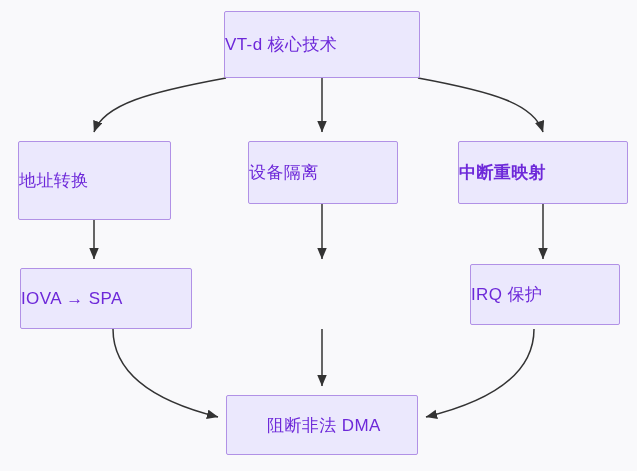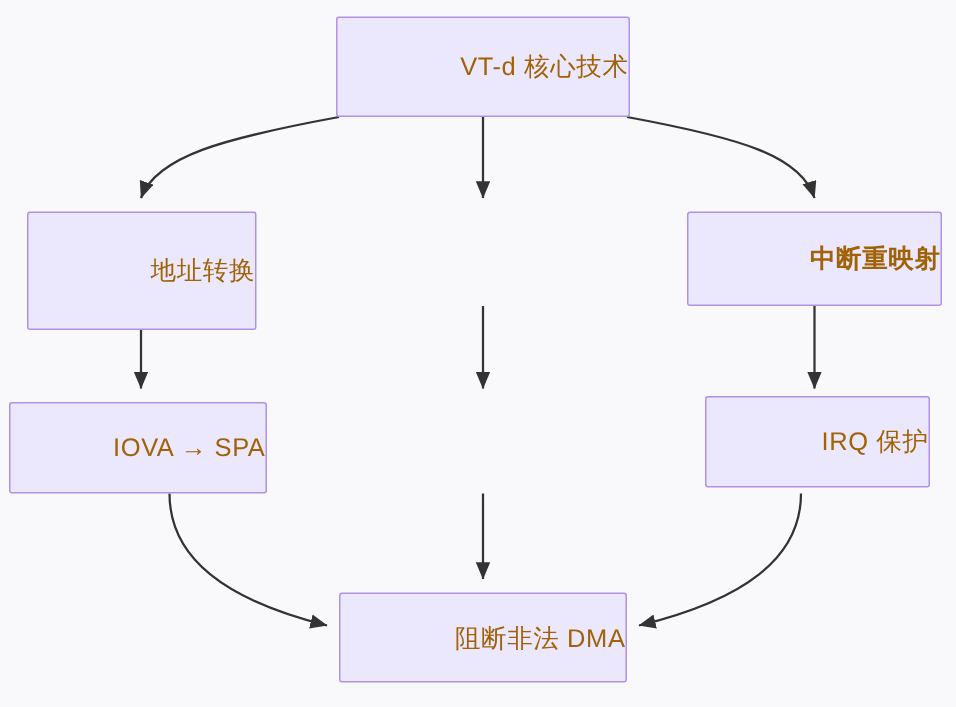--- a/index.html
+++ b/index.html
@@ -27,43 +27,43 @@
     height: 471px;
   }
   .node {
     position: absolute;
     box-sizing: border-box;
     background: #ebe8fd;
     border: 1.6px solid #b191e6;
     border-radius: 2px;
     display: flex;
     align-items: center;
-    justify-content: flex-end;
-    color: #a16207;
+    justify-content: flex-start;
+    color: #6d28d9;
     font-size: 17px;
     letter-spacing: 0.4px;
     line-height: 1;
     z-index: 2;
   }
   .node-label {
     display: block;
     white-space: nowrap;
   }
   
   #node-root      { left: 224px; top: 11px;  width: 196px; height: 67px; }
   
   #node-addr      { left: 18px;  top: 141px; width: 153px; height: 79px; }
   #node-isolate   { left: 248px; top: 141px; width: 150px; height: 63px; }
   #node-irqremap  { left: 458px; top: 141px; width: 170px; height: 63px; font-weight: bold; }
   
-  #node-iova      { left: 6px;  top: 268px; width: 172px; height: 61px; padding-left: 20px; }
+  #node-iova      { left: 20px;  top: 268px; width: 172px; height: 61px; }
   #node-domainid  { left: 243px; top: 268px; width: 161px; height: 61px; }
   #node-irqprot   { left: 470px; top: 264px; width: 150px; height: 61px; }
   
-  #node-block     { left: 226px; top: 395px; width: 192px; height: 60px; }
+  #node-block     { left: 226px; top: 395px; width: 192px; height: 60px; padding-left: 40px; }
 </style>
 </head>
 <body>
 
 <div id="diagram-root">
 
   <svg id="edge-layer" viewBox="0 0 637 471" width="637" height="471" xmlns="http://www.w3.org/2000/svg">
     <defs>
       <marker id="arrowhead" markerWidth="9" markerHeight="9" refX="7.4" refY="3.2" orient="auto" markerUnits="strokeWidth">
         <path d="M0,0 L7.6,3.2 L0,6.4 z" fill="#333333"></path>
@@ -90,20 +90,23 @@
   </svg>
 
   <div class="node" id="node-root">
     <span class="node-label">VT-d 核心技术</span>
   </div>
 
   <div class="node" id="node-addr">
     <span class="node-label">地址转换</span>
   </div>
 
+  <div class="node" id="node-isolate">
+    <span class="node-label">设备隔离</span>
+  </div>
 
   <div class="node" id="node-irqremap">
     <span class="node-label">中断重映射</span>
   </div>
 
   <div class="node" id="node-iova">
     <span class="node-label">IOVA → SPA</span>
   </div>
 
 

